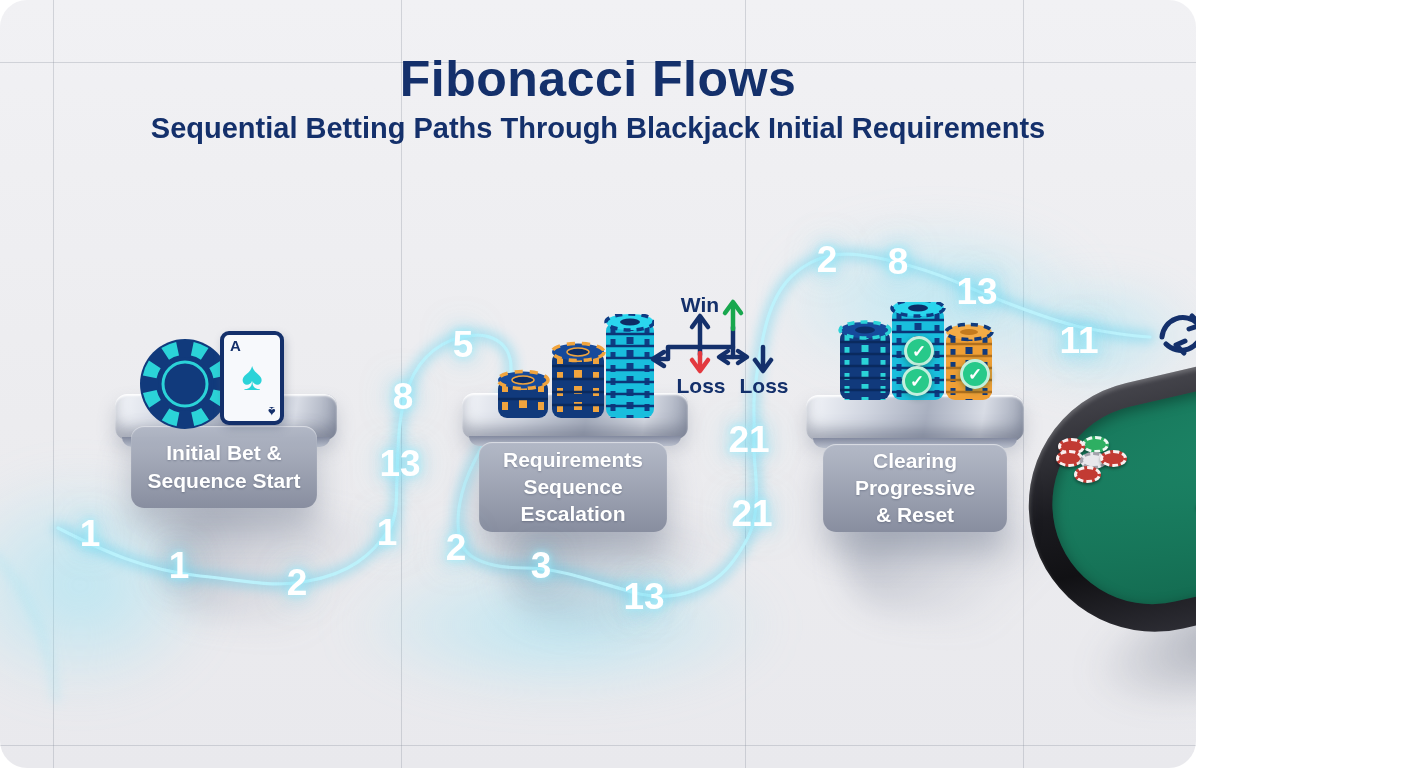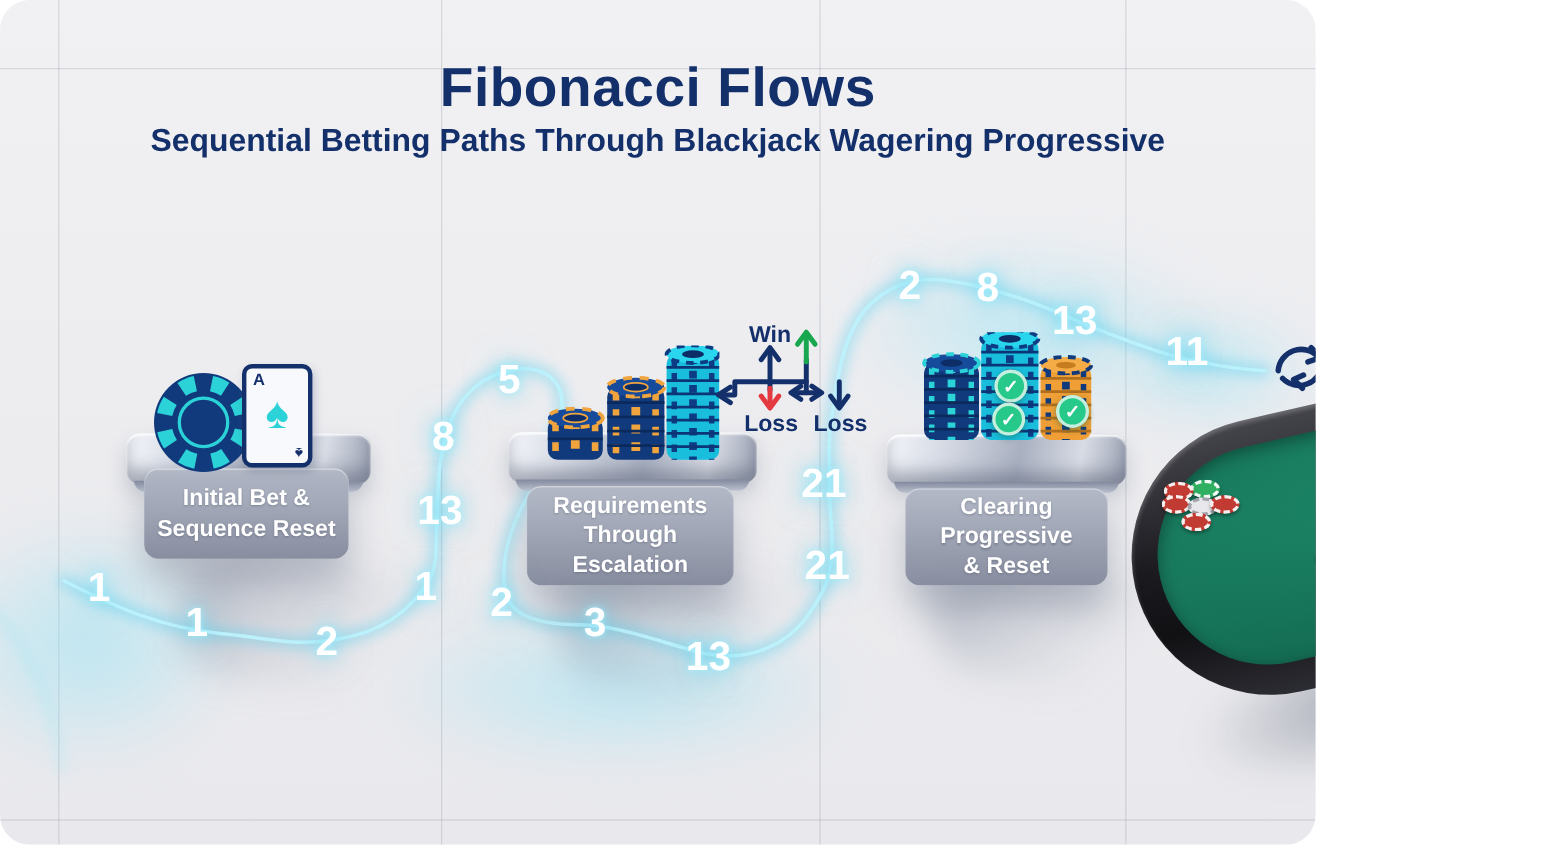--- a/index.html
+++ b/index.html
@@ -117,21 +117,21 @@
   <div class="blob" style="left:-60px;top:470px;width:280px;height:230px"></div>
   <div class="blob" style="left:340px;top:550px;width:440px;height:150px"></div>
   <div class="blob" style="left:770px;top:220px;width:330px;height:160px"></div>
   <div class="blob" style="left:1000px;top:280px;width:200px;height:110px"></div>
 
   <div class="softshadow" style="left:160px;top:515px;width:270px;height:115px"></div>
   <div class="softshadow" style="left:505px;top:520px;width:270px;height:115px"></div>
   <div class="softshadow" style="left:845px;top:520px;width:260px;height:105px"></div>
 
   <h1 class="title">Fibonacci Flows</h1>
-  <h2 class="subtitle">Sequential Betting Paths Through Blackjack Wagering Progressive</h2>
+  <h2 class="subtitle">Sequential Betting Paths Through Blackjack Initial Requirements</h2>
 
   <div class="table-shadow"></div>
   <div class="table-wrap">
     <div class="rim"></div>
     <div class="felt"></div>
     <svg class="felt-deco" width="1452" height="204" viewBox="0 0 1452 204">
       <path d="M 235 78 Q 680 290 1160 45" fill="none" stroke="#e9f5ef" stroke-width="2.5" opacity=".85"></path>
       <path d="M 285 108 Q 688 302 1105 78" fill="none" stroke="#d8b24c" stroke-width="9" stroke-dasharray="3 4" opacity=".85"></path>
       <g fill="none" stroke="#e2efe9" stroke-width="2" opacity=".85">
         <rect x="285" y="128" width="46" height="60" rx="6" transform="rotate(16 308 158)"></rect>
@@ -194,40 +194,40 @@
       <path d="M 58 528 C 105 552, 145 570, 200 576 C 252 581, 268 588, 308 581 C 348 574, 372 556, 390 528 C 398 513, 396 498, 397 478 C 398 448, 398 420, 406 394 C 414 366, 432 344, 462 337 C 492 330, 512 344, 511 370 C 509 397, 490 430, 474 462 C 460 490, 454 520, 461 542 C 466 560, 492 568, 525 568 C 562 568, 600 584, 640 594 C 678 602, 714 588, 734 560 C 750 538, 755 524, 756 504 C 758 478, 753 462, 754 440 C 755 418, 752 402, 756 380 C 761 346, 766 300, 792 276 C 812 257, 836 252, 860 255 C 884 258, 892 261, 914 267 C 946 276, 960 284, 987 295 C 1015 306, 1044 318, 1076 326 C 1104 332, 1128 336, 1150 337" stroke="#4ecdee" stroke-width="10" opacity=".45" filter="url(#fglow)"></path>
       <path d="M 58 528 C 105 552, 145 570, 200 576 C 252 581, 268 588, 308 581 C 348 574, 372 556, 390 528 C 398 513, 396 498, 397 478 C 398 448, 398 420, 406 394 C 414 366, 432 344, 462 337 C 492 330, 512 344, 511 370 C 509 397, 490 430, 474 462 C 460 490, 454 520, 461 542 C 466 560, 492 568, 525 568 C 562 568, 600 584, 640 594 C 678 602, 714 588, 734 560 C 750 538, 755 524, 756 504 C 758 478, 753 462, 754 440 C 755 418, 752 402, 756 380 C 761 346, 766 300, 792 276 C 812 257, 836 252, 860 255 C 884 258, 892 261, 914 267 C 946 276, 960 284, 987 295 C 1015 306, 1044 318, 1076 326 C 1104 332, 1128 336, 1150 337" stroke="#bdf2fc" stroke-width="3.2" opacity=".95"></path>
       <path d="M -8 552 C 28 590, 50 638, 56 700" stroke="#8ee4f5" stroke-width="5" opacity=".4" filter="url(#fglow)"></path>
     </g>
   </svg>
 
   <div class="stage" style="left:115px;top:394px;width:222px;height:140px">
     <div class="platform"></div>
     <div class="panel" style="left:16px;right:20px;top:32px;height:82px">
       <span>Initial Bet &amp;</span>
-      <span>Sequence Reset</span>
+      <span>Sequence Start</span>
     </div>
   </div>
   <svg class="abs" style="left:137px;top:336px;z-index:9" width="96" height="96" viewBox="0 0 96 96">
     <circle cx="48" cy="48" r="45" fill="#113a7c"></circle>
     <circle cx="48" cy="48" r="36" fill="none" stroke="#2bd3d8" stroke-width="14" stroke-dasharray="13.5 14.8" transform="rotate(11 48 48)"></circle>
     <circle cx="48" cy="48" r="27" fill="#113a7c"></circle>
     <circle cx="48" cy="48" r="22" fill="none" stroke="#2bd3d8" stroke-width="3"></circle>
   </svg>
   <div class="ace">
     <span class="ace-a">A</span>
     <span class="ace-center">♠</span>
     <span class="ace-corner">♠</span>
   </div>
 
   <div class="stage" style="left:462px;top:393px;width:226px;height:145px">
     <div class="platform"></div>
     <div class="panel" style="left:17px;right:21px;top:49px;height:90px">
       <span>Requirements</span>
-      <span>Through</span>
+      <span>Sequence</span>
       <span>Escalation</span>
     </div>
   </div>
   <svg class="abs" style="left:494px;top:314px;z-index:9" width="160" height="106" viewBox="0 0 160 106">
 
     <g>
       <rect x="4" y="66" width="50" height="38" rx="9" fill="#113a7c"></rect>
       <line x1="11" y1="70" x2="11" y2="104" stroke="#f0a43e" stroke-width="6" stroke-dasharray="8 10"></line>
       <line x1="29" y1="68" x2="29" y2="104" stroke="#f0a43e" stroke-width="8" stroke-dasharray="8 10"></line>
       <line x1="47" y1="70" x2="47" y2="104" stroke="#f0a43e" stroke-width="6" stroke-dasharray="8 10"></line>
@@ -343,16 +343,16 @@
       <span class="fnum" style="left: 403px; top: 397px;">8</span>
       <span class="fnum" style="left: 463px; top: 345px;">5</span>
       <span class="fnum" style="left: 456px; top: 548px;">2</span>
       <span class="fnum" style="left: 541px; top: 566px;">3</span>
       <span class="fnum" style="left: 644px; top: 597px;">13</span>
       <span class="fnum" style="left: 752px; top: 514px;">21</span>
       <span class="fnum" style="left: 749px; top: 440px;">21</span>
       <span class="fnum" style="left: 827px; top: 260px;">2</span>
       <span class="fnum" style="left: 898px; top: 262px;">8</span>
       <span class="fnum" style="left: 977px; top: 292px;">13</span>
-      <span class="fnum" style="left: 1079px; top: 320px;">11</span>
+      <span class="fnum" style="left: 1079px; top: 341px;">11</span>
     </div>
 
 </div>
 
 </body></html>

